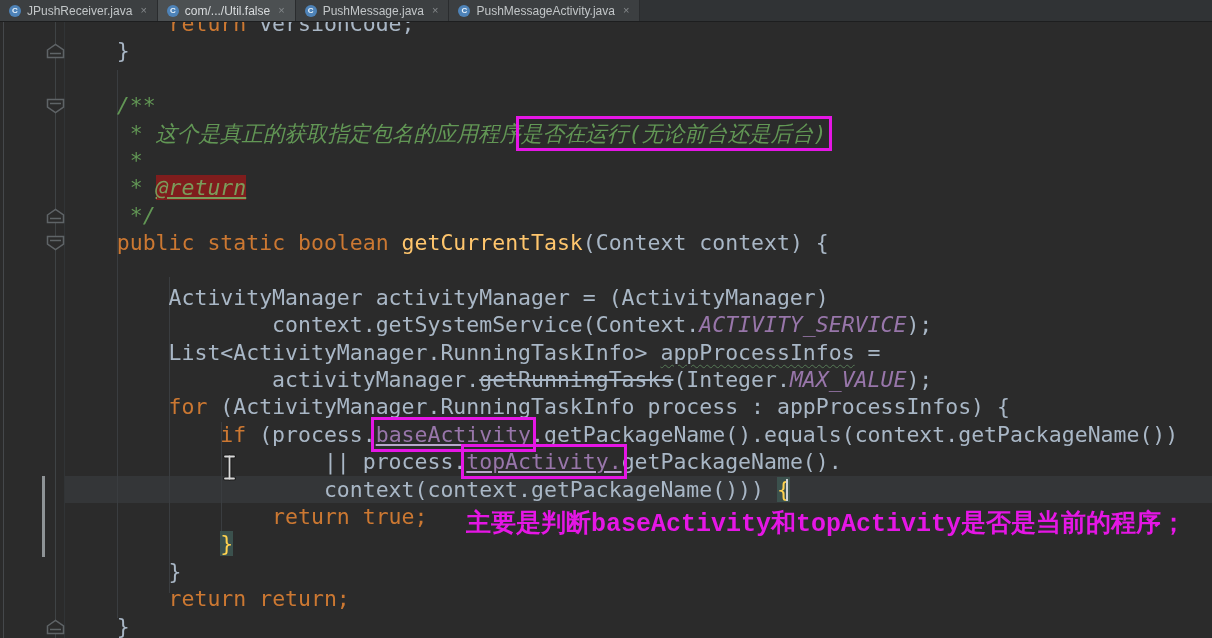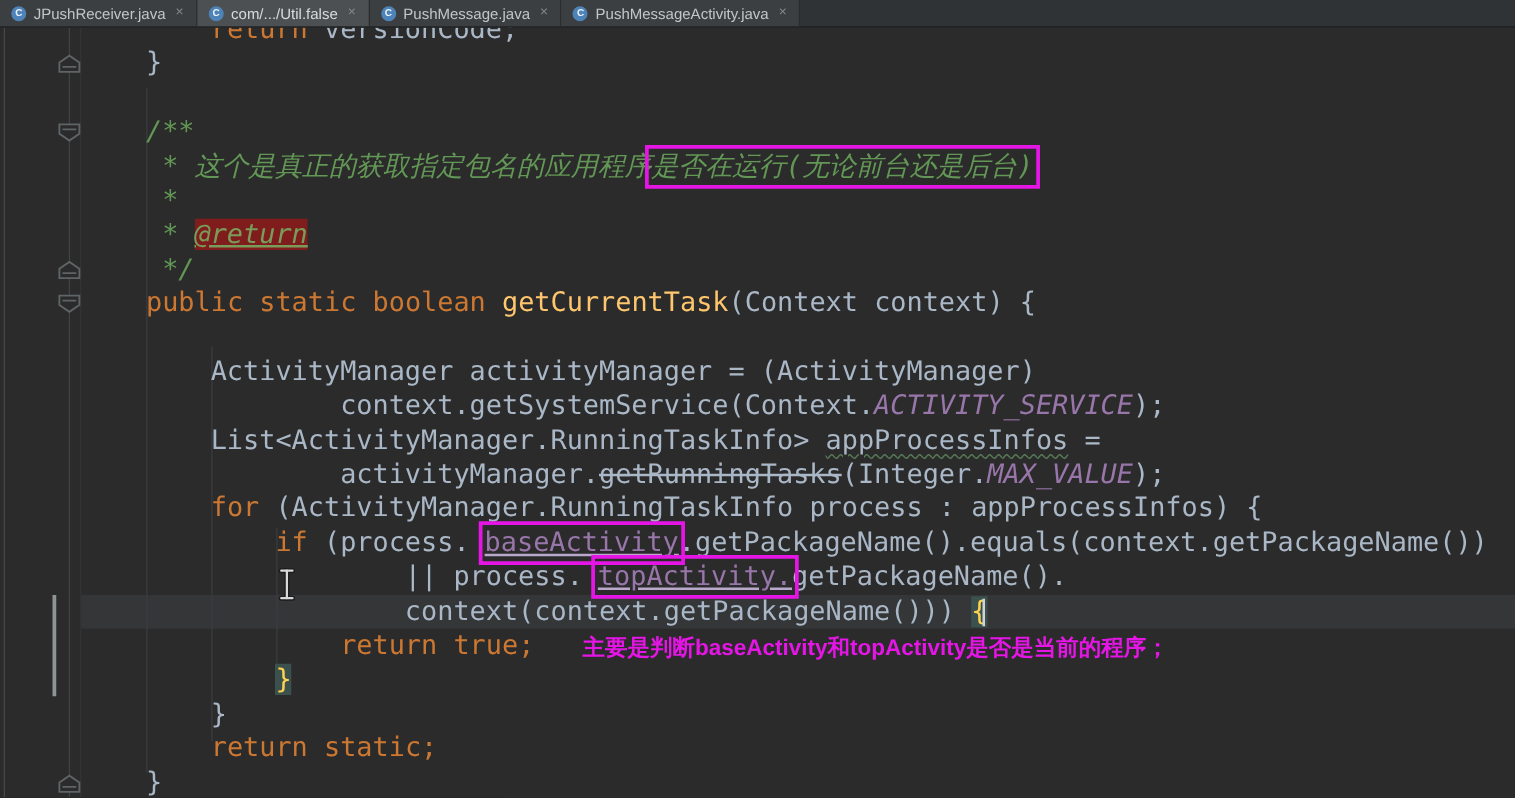--- a/index.html
+++ b/index.html
@@ -39,32 +39,32 @@
   .code{position:absolute;left:65px;top:-12px;z-index:2;
     font-family:"DejaVu Sans Mono","Liberation Mono",monospace;
     font-size:21.5px;line-height:27.4px;color:var(--plain);}
   .code-line{white-space:pre;height:27.4px;}
   .seg{white-space:pre;}
   .pl{color:var(--plain);}
   .kw{color:var(--kw);}
   .cm{color:var(--cmt);font-style:italic;}
   .tag{color:#7a9c5b;font-style:italic;background:#7f1d1d;text-decoration:underline;}
   .cn{color:var(--const);font-style:italic;}
-  .fd{color:var(--const);margin-left:12px;}
+  .fd{color:var(--const);}
   .mt{color:var(--method);}
   .dep{color:var(--plain);text-decoration:line-through;}
   .bm{color:var(--brace);background:var(--bracebg);}
   .wavy{text-decoration:underline wavy #567a56;text-underline-offset:4px;text-decoration-thickness:1px;}
   .ul{text-decoration:underline;}
   .fd.ul{text-decoration-color:#b9a7cc;}
   .box{outline:3px solid var(--magenta);outline-offset:2px;}
 
   .note{position:absolute;left:466px;top:484px;z-index:7;color:var(--magenta);
-    font-weight:bold;font-size:18px;white-space:nowrap;
-    font-family:Liberation Sans, sans-serif;}
+    font-weight:bold;font-size:25px;white-space:nowrap;
+    font-family:Liberation Mono, monospace;}
   .mousecursor{position:absolute;left:222px;top:432px;z-index:8;}
 </style>
 </head>
 <body>
 
 <div id="app">
 
   <div class="editor">
     <div class="currentline"></div>
     <div class="guide" style="left:117px;top:48px;height:548px;"></div>
@@ -112,21 +112,21 @@
         <div class="code-line"><span class="seg pl">                context.getSystemService(Context.</span><span class="seg cn">ACTIVITY_SERVICE</span><span class="seg pl">);</span></div>
         <div class="code-line"><span class="seg pl">        List&lt;ActivityManager.RunningTaskInfo&gt; </span><span class="seg pl wavy">appProcessInfos</span><span class="seg pl"> =</span></div>
         <div class="code-line"><span class="seg pl">                activityManager.</span><span class="seg dep">getRunningTasks</span><span class="seg pl">(Integer.</span><span class="seg cn">MAX_VALUE</span><span class="seg pl">);</span></div>
         <div class="code-line"><span class="seg pl">        </span><span class="seg kw">for</span><span class="seg pl"> (ActivityManager.RunningTaskInfo process : appProcessInfos) {</span></div>
         <div class="code-line"><span class="seg pl">            </span><span class="seg kw">if</span><span class="seg pl"> (process.</span><span class="seg fd box ul">baseActivity</span><span class="seg pl">.getPackageName().equals(context.getPackageName())</span></div>
         <div class="code-line"><span class="seg pl">                    || process.</span><span class="seg fd box ul">topActivity.</span><span class="seg pl">getPackageName().</span></div>
         <div class="code-line"><span class="seg pl">                    context(context.getPackageName())) </span><span class="seg bm">{</span></div>
         <div class="code-line"><span class="seg pl">                </span><span class="seg kw">return</span><span class="seg pl"> </span><span class="seg kw">true;</span></div>
         <div class="code-line"><span class="seg pl">            </span><span class="seg bm">}</span></div>
         <div class="code-line"><span class="seg pl">        }</span></div>
-        <div class="code-line"><span class="seg pl">        </span><span class="seg kw">return</span><span class="seg pl"> </span><span class="seg kw">static;</span></div>
+        <div class="code-line"><span class="seg pl">        </span><span class="seg kw">return</span><span class="seg pl"> </span><span class="seg kw">return;</span></div>
         <div class="code-line"><span class="seg pl">    }</span></div>
       </div>
 
     <div class="caret"></div>
     <div class="note">主要是判断baseActivity和topActivity是否是当前的程序；</div>
 
     <svg class="mousecursor" width="15" height="27" viewBox="0 0 15 27">
       <g stroke="#1c1c1c" stroke-width="4" stroke-linecap="round">
           <line x1="3" y1="2.5" x2="12" y2="2.5"></line>
           <line x1="7.5" y1="2.5" x2="7.5" y2="24.5"></line>

